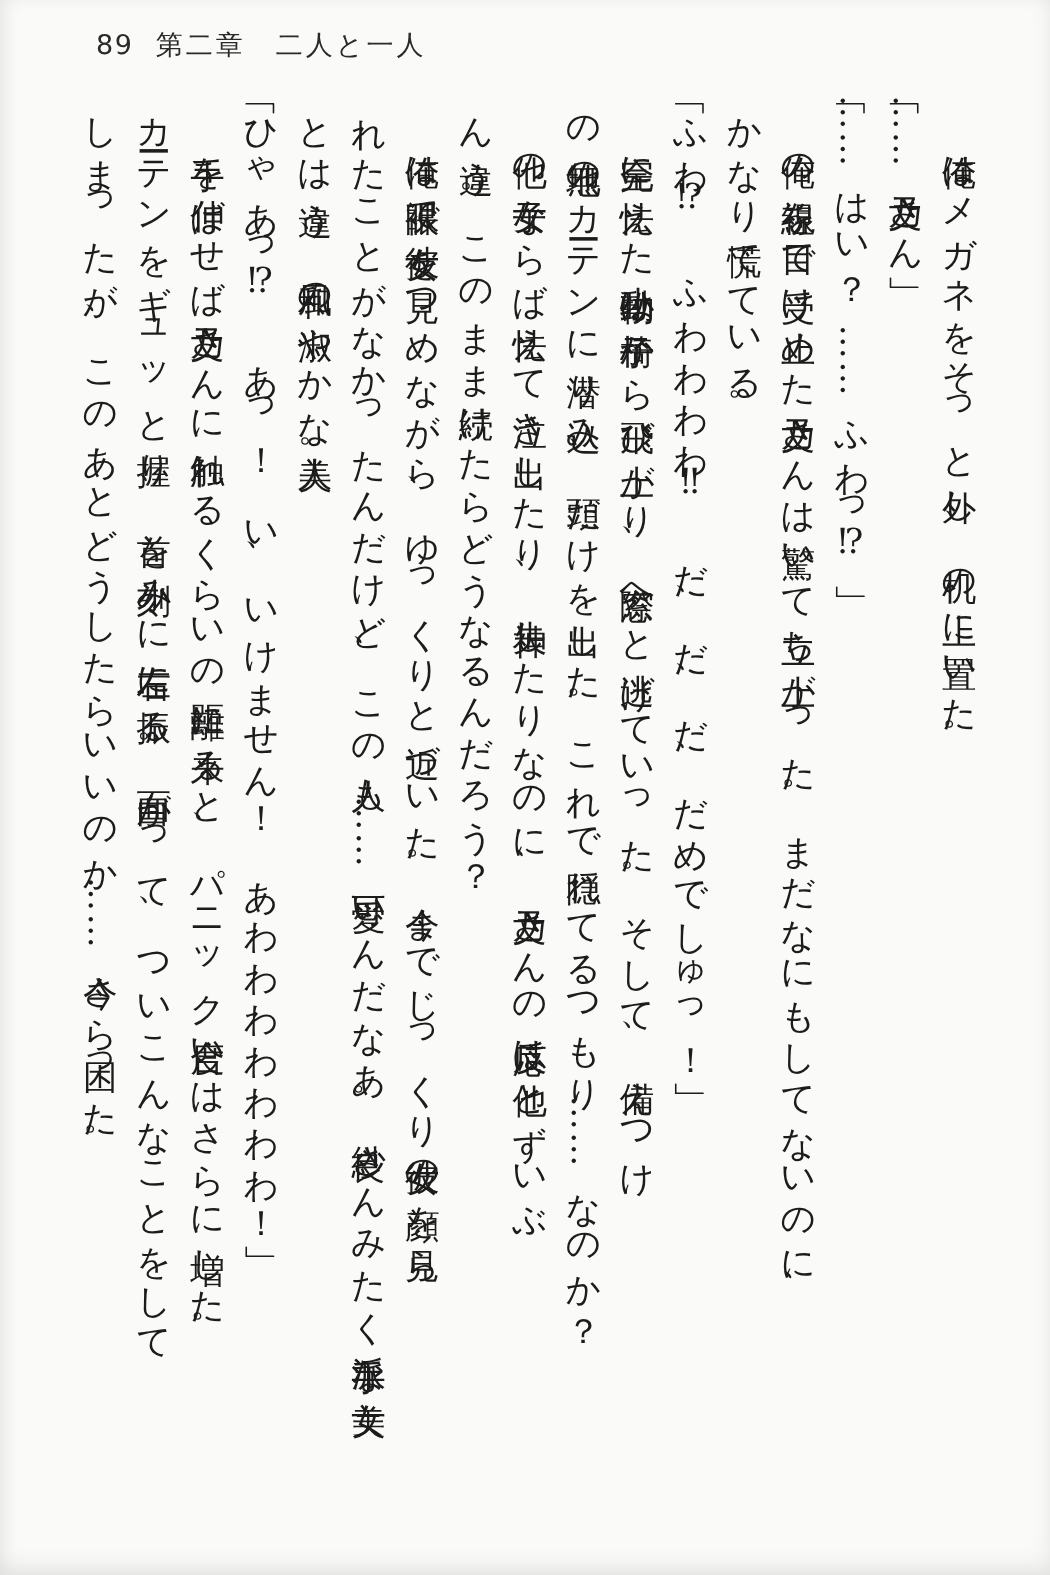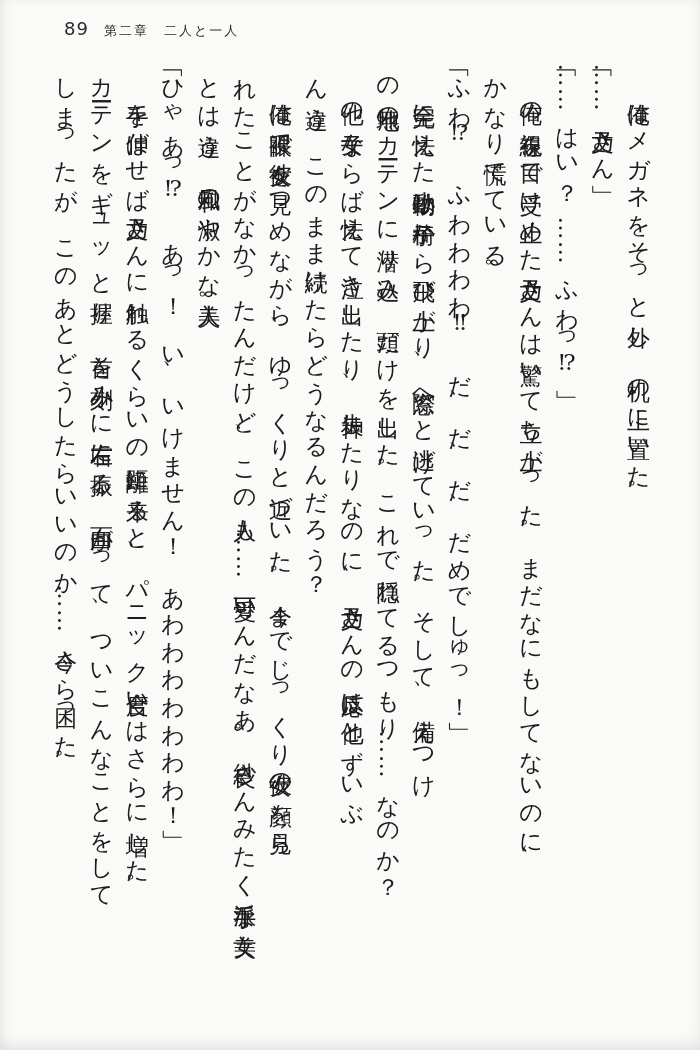--- a/index.html
+++ b/index.html
@@ -22,21 +22,21 @@
     align-items: baseline;
     gap: 15px;
     white-space: nowrap;
   }
   .page-number {
     font-family: "DejaVu Sans", "Liberation Sans", sans-serif;
     font-size: 18px;
     letter-spacing: 1px;
   }
   .chapter-title {
-    font-size: 13px;
+    font-size: 18px;
     letter-spacing: 2px;
   }
   .text-columns {
     position: absolute;
     top: 62px;
     right: 44px;
     height: 985px;
     writing-mode: vertical-rl;
     text-orientation: mixed;
     font-size: 23px;

